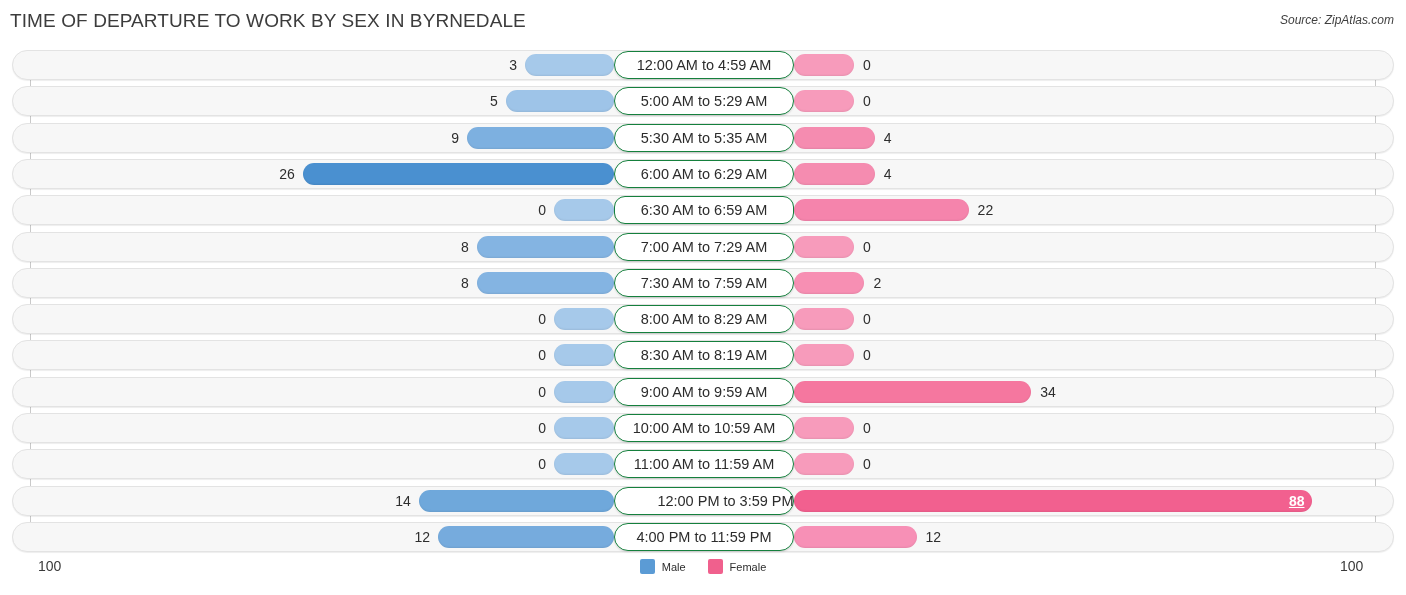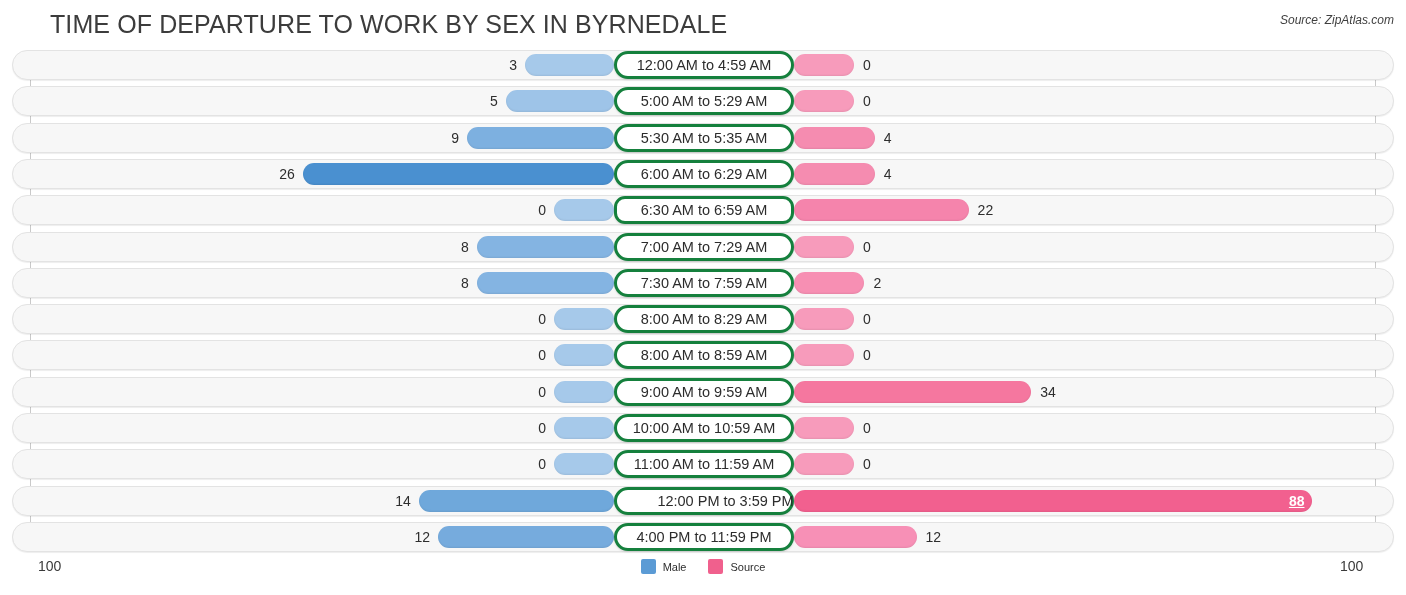--- a/index.html
+++ b/index.html
@@ -8,23 +8,22 @@
     background:#ffffff;
     font-family:"Liberation Sans", sans-serif;
     overflow:hidden;
     position:relative;
   }
   .header{
     position:absolute;left:0;top:0;width:1406px;height:44px;
   }
   .chart-title{
     position:absolute;left:10px;top:10px;
-    font-size:25px;color:#3c3c3c;letter-spacing:.1px;
+    font-size:19px;color:#3c3c3c;letter-spacing:.1px;
     white-space:nowrap;
-    margin-left:40px;
   }
   .source{
     position:absolute;right:12px;top:13px;
     font-size:12px;color:#3f3f3f;font-style:italic;
     white-space:nowrap;
   }
   .plot{
     position:absolute;left:0;top:46px;width:1406px;height:505px;
   }
   .axis-line{
@@ -60,21 +59,21 @@
     font-size:14px;color:#2e2e2e;
     white-space:nowrap;line-height:18px;
   }
   .val-left{text-align:right;}
   .val-right{text-align:left;}
   .val-inside{color:#ffffff;font-weight:bold;}
 
   .center-pill{
     position:absolute;top:0px;height:28px;
     background:#ffffff;
-    border:3px solid #15803d;
+    border:1px solid #15803d;
     border-radius:14px;
     box-shadow:0 1px 2px rgba(0,0,0,0.13);
     display:flex;align-items:center;justify-content:center;
     box-sizing:border-box;
   }
   .center-pill span{
     font-size:14.5px;color:#2c2c2c;white-space:nowrap;
   }
 
   .footer{
@@ -192,21 +191,21 @@
         </div>
       </div>
     </div>
     <div class="row" style="top: 294.4px;">
       <div class="row-inner">
         <div class="bar bar-male" style="left: 541px; width: 60px; background: rgb(166, 201, 234);"></div>
         <div class="val val-left" style="left: 481px; width: 52px;">0</div>
         <div class="bar bar-female" style="left: 781px; width: 60px; background: rgb(247, 155, 187);"></div>
         <div class="val val-right" style="left: 850px; width: 52px;">0</div>
         <div class="center-pill" style="left: 601px; width: 180px;">
-          <span>8:00 AM to 8:59 AM</span>
+          <span>8:30 AM to 8:19 AM</span>
         </div>
       </div>
     </div>
     <div class="row" style="top: 330.7px;">
       <div class="row-inner">
         <div class="bar bar-male" style="left: 541px; width: 60px; background: rgb(166, 201, 234);"></div>
         <div class="val val-left" style="left: 481px; width: 52px;">0</div>
         <div class="bar bar-female" style="left: 781px; width: 237.14px; background: rgb(245, 119, 159);"></div>
         <div class="val val-right" style="left: 1027.14px; width: 52px;">34</div>
         <div class="center-pill" style="left: 601px; width: 180px;">
@@ -263,16 +262,16 @@
 <div class="footer">
   <div class="tick tick-left">100</div>
   <div class="tick tick-right">100</div>
   <div class="legend">
     <div class="legend-item">
       <span class="swatch" id="sw-male" style="background: rgb(91, 155, 213);"></span>
       <span class="legend-label">Male</span>
     </div>
     <div class="legend-item">
       <span class="swatch" id="sw-female" style="background: rgb(240, 96, 141);"></span>
-      <span class="legend-label">Source</span>
+      <span class="legend-label">Female</span>
     </div>
   </div>
 </div>
 
 </body></html>

